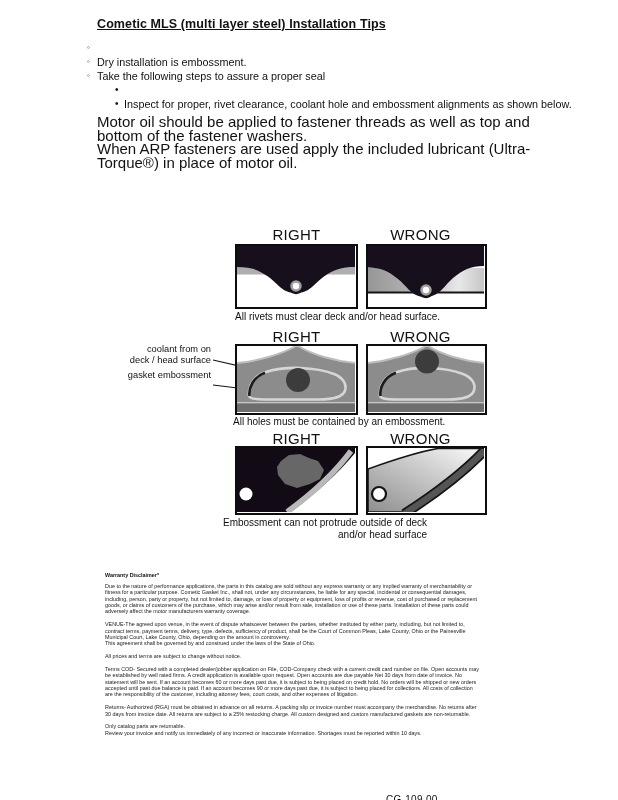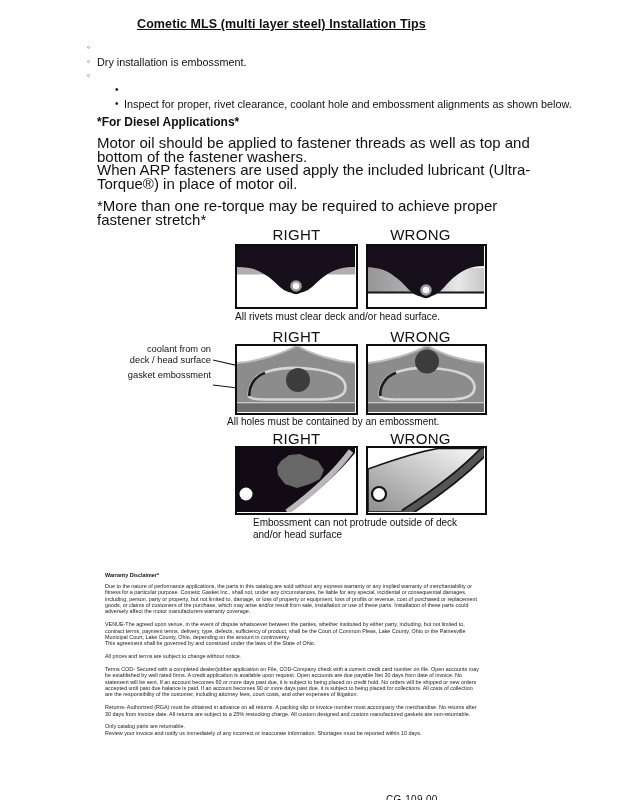--- a/index.html
+++ b/index.html
@@ -3,21 +3,21 @@
 <meta charset="utf-8">
 <style>
   html,body{margin:0;padding:0;background:#ffffff;}
   .page{
     position:relative;width:618px;height:800px;background:#ffffff;overflow:hidden;
     font-family:"Liberation Sans","DejaVu Sans",sans-serif;color:#111;
   }
   .pre{white-space:pre-line;}
   .doc-title{
     position:absolute;left:97px;top:17px;font-size:12.5px;font-weight:bold;
-    text-decoration:underline;letter-spacing:.1px;margin-left:40px;
+    text-decoration:underline;letter-spacing:.1px;
   }
   .tips{position:absolute;left:87px;top:41px;font-size:10.8px;line-height:14px;}
   .tip-row{display:flex;}
   .tip-marker{width:10px;font-size:8px;line-height:14px;text-align:left;}
   .sub-rows{margin-left:28px;}
   .sub-marker{width:9px;font-size:10px;line-height:14px;}
   .diesel{position:absolute;left:97px;top:115px;width:460px;}
   .diesel-h{font-size:12px;font-weight:bold;margin:0 0 7px 0;}
   .diesel p{font-size:15px;line-height:13.6px;margin:0 16px 9px 0;}
   .dg-label{position:absolute;font-size:15px;letter-spacing:.3px;text-align:center;}
@@ -41,37 +41,36 @@
   <div class="tips">
     <div class="tip-row">
       <span class="tip-marker">◦</span>
     </div>
     <div class="tip-row">
       <span class="tip-marker">◦</span>
       <span>Dry installation is embossment.</span>
     </div>
     <div class="tip-row">
       <span class="tip-marker">◦</span>
+      <span>Take the following steps to assure a proper seal</span>
     </div>
     <div class="sub-rows">
       <div class="tip-row">
         <span class="sub-marker">•</span>
       </div>
       <div class="tip-row">
         <span class="sub-marker">•</span>
         <span>Inspect for proper, rivet clearance, coolant hole and embossment alignments as shown below.</span>
       </div>
     </div>
   </div>
 
   <div class="diesel">
-    <div class="diesel-h">*For Diesel Applications*</div>
     <p class="pre">Motor oil should be applied to fastener threads as well as top and bottom of the fastener washers.
 When ARP fasteners are used apply the included lubricant (Ultra-Torque®) in place of motor oil.</p>
-    <p class="pre">*More than one re-torque may be required to achieve proper fastener stretch*</p>
   </div>
 
   <div class="dg-label" style="left:235px;top:226px;width:123px;">RIGHT</div>
   <div class="dg-label" style="left:360px;top:226px;width:121px;">WRONG</div>
 
   <div class="dg-box" style="left:235px;top:244px;width:123px;height:65px;">
     <svg width="118" height="60" viewBox="0 0 118 60">
       <rect width="118" height="60" fill="#ffffff"></rect>
       <rect x="0" y="21" width="118" height="7.5" fill="#aeaeae"></rect>
       <path d="M0,0 H118 V21 C104,21 97,23.5 87,30.5 C76,38.5 73,47 59,47 C45,47 42,38.5 31,30.5 C21,23.5 14,21 0,21 Z" fill="#17101c"></path>
@@ -129,21 +128,21 @@
       <path d="M0,66 V17 C21,15 44,8 57,0.5 L61,0.5 C74,8.5 95,15 116,17 V66 Z" fill="#8c8c8c"></path>
       <path d="M0,17 C21,15 44,8 57,0.5" stroke="#bdbdbd" fill="none" stroke-width="2"></path>
       <path d="M61,0.5 C74,8.5 95,15 116,17" stroke="#bdbdbd" fill="none" stroke-width="2"></path>
       <rect x="0" y="56" width="116" height="1.5" fill="#c6c6c6"></rect>
       <rect x="0" y="57.5" width="116" height="8.5" fill="#6e6e6e"></rect>
       <path d="M12,50 C11,41 16,30 29,26 C48,19.5 77,21 95,28 C104,31.5 108,38 106,44.5 C104,51.5 94,53.5 80,53.5 L28,53.5 C17,53.5 12.5,52.5 12,50 Z" fill="none" stroke="#d6d6d6" stroke-width="2.6" stroke-linejoin="round"></path>
       <path d="M12.5,50 C11.5,42 16,31 28,26.8" fill="none" stroke="#1c1c1c" stroke-width="2.6"></path>
       <circle cx="59" cy="15.5" r="12" fill="#3c3c3c"></circle>
     </svg>
   </div>
-  <div class="dg-caption" style="left:227px;top:416px;">All holes must be contained by an embossment.</div>
+  <div class="dg-caption" style="left:233px;top:416px;">All holes must be contained by an embossment.</div>
 
   <div class="dg-label" style="left:235px;top:430px;width:123px;">RIGHT</div>
   <div class="dg-label" style="left:360px;top:430px;width:121px;">WRONG</div>
 
   <div class="dg-box" style="left:235px;top:446px;width:123px;height:69px;">
     <svg width="118" height="64" viewBox="0 0 118 64">
       <rect width="118" height="64" fill="#ffffff"></rect>
       <path d="M0,0 H118 V5 C100,27 79,45 54,64 L0,64 Z" fill="#120b15"></path>
       <path d="M50,64 C76,45 97,26 114,3" stroke="#b9b9b9" stroke-width="5.5" fill="none"></path>
       <polygon points="44,13 52,7 63,6 72,10 81,13 87,22 83,31 73,36 60,40 48,36 41,27 40,19" fill="#676767"></polygon>
@@ -159,21 +158,21 @@
           <stop offset="0.9" stop-color="#f0f0f0"></stop>
         </linearGradient>
       </defs>
       <rect width="116" height="64" fill="#ffffff"></rect>
       <path d="M0,64 V21 C28,11 52,3.5 70,0.5 L116,0.5 V4 C92,28 64,48 38,64 Z" fill="url(#g3)" stroke="#141414" stroke-width="1.6"></path>
       <path d="M36,66 C64,48 92,28 116,3" stroke="#141414" stroke-width="10" fill="none"></path>
       <path d="M36,66 C64,48 92,28 116,3" stroke="#555555" stroke-width="6.5" fill="none"></path>
       <circle cx="11" cy="46" r="7" fill="#ffffff" stroke="#141414" stroke-width="2.2"></circle>
     </svg>
   </div>
-  <div class="dg-caption pre" style="left:253px;top:517px;">Embossment can not protrude outside of deck
+  <div class="dg-caption pre" style="left:223px;top:517px;text-align:right;">Embossment can not protrude outside of deck
 and/or head surface</div>
 
   <div class="warranty">
     <div class="warranty-h">Warranty Disclaimer*</div>
     <p class="pre">Due to the nature of performance applications, the parts in this catalog are sold without any express warranty or any implied warranty of merchantability or
 fitness for a particular purpose.  Cometic Gasket Inc., shall not, under any circumstances, be liable for any special, incidental or consequential damages,
 including, person, party or property, but not limited to, damage, or loss of property or equipment, loss of profits or revenue, cost of purchased or replacement
 goods, or claims of customers of the purchase, which may arise and/or result from sale, installation or use of these parts.  Installation of these parts could
 adversely affect the motor manufacturers warranty coverage.</p>
     <p class="pre">VENUE-The agreed upon venue, in the event of dispute whatsoever between the parties, whether instituted by either party, including, but not limited to,

